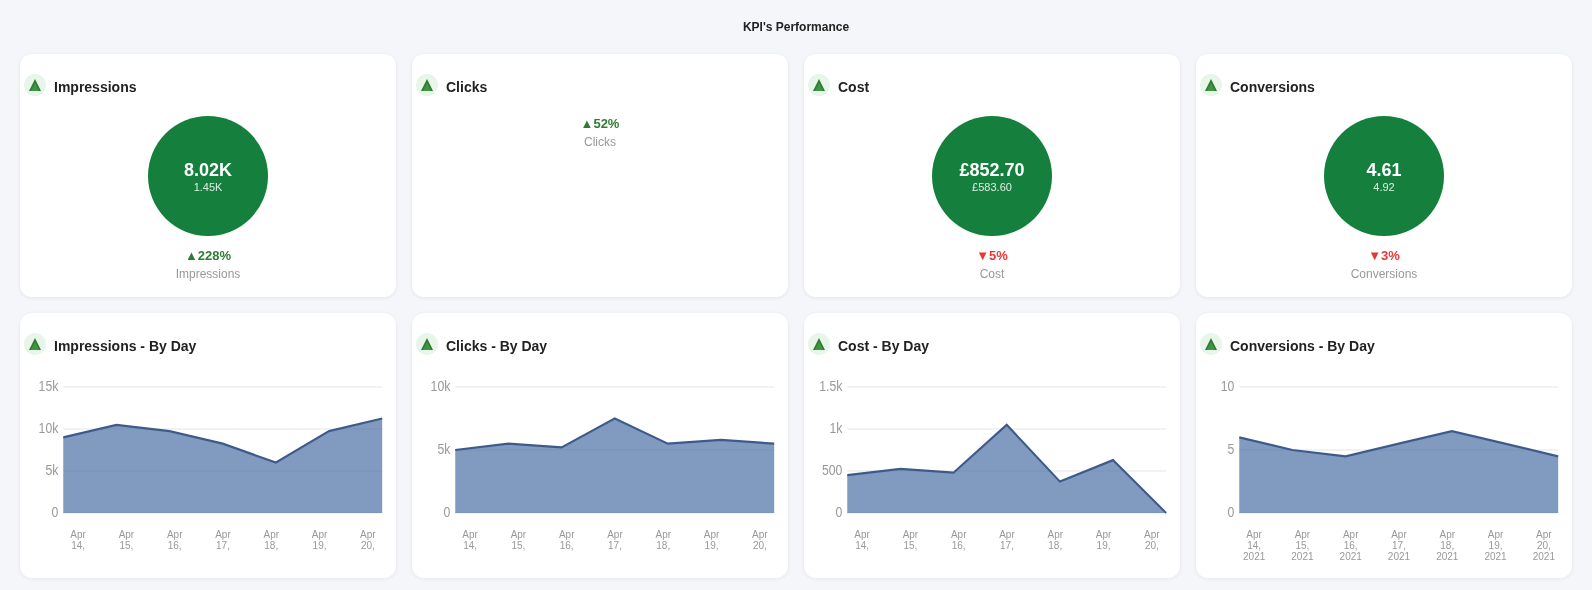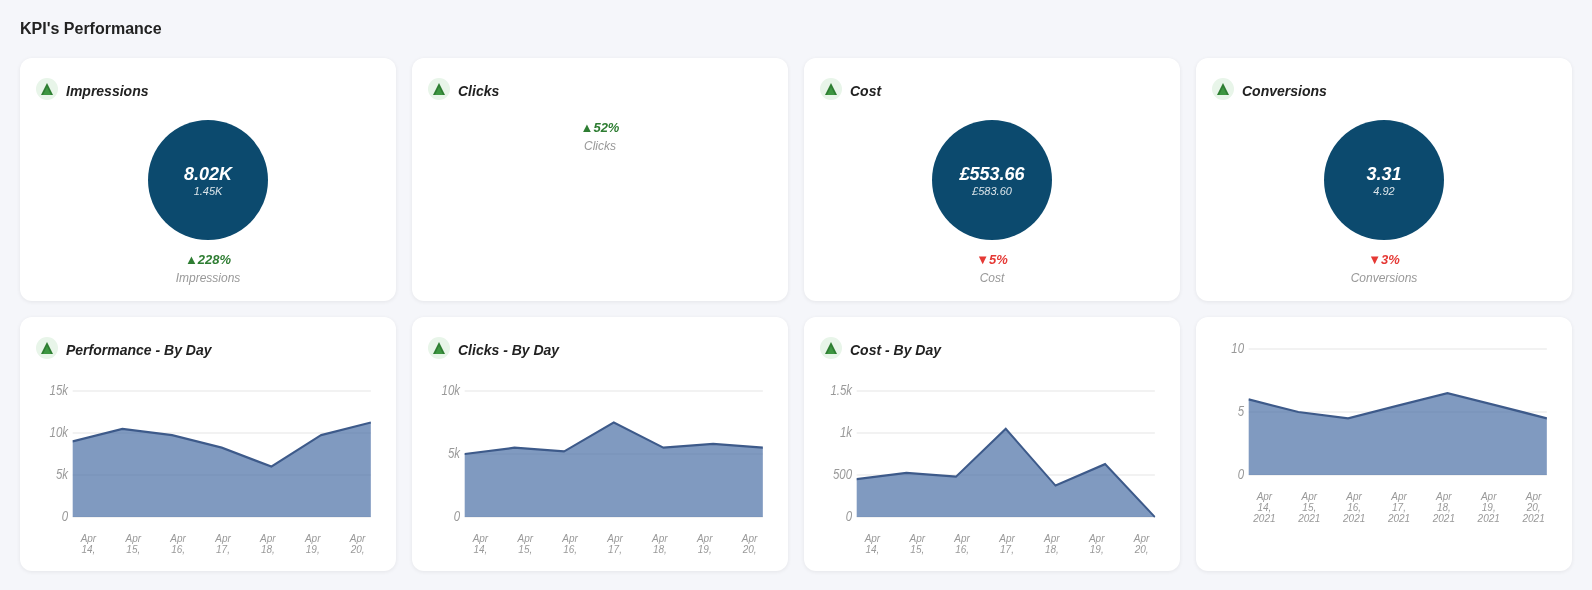--- a/index.html
+++ b/index.html
@@ -3,38 +3,37 @@
   <meta charset="utf-8">
   <style>
     * { box-sizing: border-box; margin: 0; padding: 0; }
     body {
       font-family: -apple-system, BlinkMacSystemFont, 'Segoe UI', sans-serif;
       background: #f5f6fa;
       padding: 20px;
       color: #333;
     }
     .page-title {
-      text-align: left;
-      font-size: 16px;
+      text-align: center;
+      font-size: 12px;
       font-weight: 600;
       margin-bottom: 20px;
       color: #222;
     }
     .grid-4 {
       display: grid;
       grid-template-columns: repeat(4, 1fr);
       gap: 16px;
       margin-bottom: 16px;
     }
     .card {
       background: #fff;
       border-radius: 12px;
-      padding: 20px 16px 16px;
+      padding: 20px 4px 16px;
       box-shadow: 0 1px 4px rgba(0,0,0,0.07);
-      font-style: italic;
     }
     .card-header {
       display: flex;
       align-items: center;
       gap: 8px;
       margin-bottom: 16px;
     }
     .card-header-title {
       font-size: 14px;
       font-weight: 600;
@@ -47,21 +46,21 @@
     
     .kpi-circle-wrap {
       display: flex;
       flex-direction: column;
       align-items: center;
     }
     .kpi-circle {
       width: 120px;
       height: 120px;
       border-radius: 50%;
-      background: #0c4a6e;
+      background: #15803d;
       display: flex;
       flex-direction: column;
       align-items: center;
       justify-content: center;
       color: #fff;
       margin-bottom: 12px;
     }
     .kpi-circle-main {
       font-size: 18px;
       font-weight: 700;
@@ -155,56 +154,56 @@
     <div class="card-header">
       <span><svg class="brand-icon" viewBox="0 0 22 22" fill="none" xmlns="http://www.w3.org/2000/svg">
     <circle cx="11" cy="11" r="11" fill="#e8f5e9"></circle>
     <polygon points="11,5 17,17 5,17" fill="#2e7d32"></polygon>
     <polygon points="11,9 15,17 7,17" fill="#4caf50" opacity="0.5"></polygon>
   </svg></span>
       <span class="card-header-title">Cost</span>
     </div>
     <div class="kpi-circle-wrap">
       <div class="kpi-circle">
-        <span class="kpi-circle-main">£553.66</span>
+        <span class="kpi-circle-main">£852.70</span>
         <span class="kpi-circle-sub">£583.60</span>
       </div>
       <div class="kpi-change down">▼5%</div>
       <div class="kpi-label">Cost</div>
     </div>
   </div>
     <div class="card">
     <div class="card-header">
       <span><svg class="brand-icon" viewBox="0 0 22 22" fill="none" xmlns="http://www.w3.org/2000/svg">
     <circle cx="11" cy="11" r="11" fill="#e8f5e9"></circle>
     <polygon points="11,5 17,17 5,17" fill="#2e7d32"></polygon>
     <polygon points="11,9 15,17 7,17" fill="#4caf50" opacity="0.5"></polygon>
   </svg></span>
       <span class="card-header-title">Conversions</span>
     </div>
     <div class="kpi-circle-wrap">
       <div class="kpi-circle">
-        <span class="kpi-circle-main">3.31</span>
+        <span class="kpi-circle-main">4.61</span>
         <span class="kpi-circle-sub">4.92</span>
       </div>
       <div class="kpi-change down">▼3%</div>
       <div class="kpi-label">Conversions</div>
     </div>
   </div>
   </div>
 
 <div class="grid-4" id="chart-row">
     <div class="card chart-card">
     <div class="card-header">
       <span><svg class="brand-icon" viewBox="0 0 22 22" fill="none" xmlns="http://www.w3.org/2000/svg">
     <circle cx="11" cy="11" r="11" fill="#e8f5e9"></circle>
     <polygon points="11,5 17,17 5,17" fill="#2e7d32"></polygon>
     <polygon points="11,9 15,17 7,17" fill="#4caf50" opacity="0.5"></polygon>
   </svg></span>
-      <span class="card-header-title">Performance - By Day</span>
+      <span class="card-header-title">Impressions - By Day</span>
     </div>
     <div class="chart-area">
       
     <svg class="chart-svg" viewBox="0 0 300 100" preserveAspectRatio="none">
       <text x="28" y="11" text-anchor="end" class="axis-label" font-size="9" fill="#aaa">15k</text>
           <line x1="32" y1="8" x2="292" y2="8" stroke="#eee" stroke-width="1"></line>
           <text x="28" y="39" text-anchor="end" class="axis-label" font-size="9" fill="#aaa">10k</text>
           <line x1="32" y1="36" x2="292" y2="36" stroke="#eee" stroke-width="1"></line>
           <text x="28" y="67" text-anchor="end" class="axis-label" font-size="9" fill="#aaa">5k</text>
           <line x1="32" y1="64" x2="292" y2="64" stroke="#eee" stroke-width="1"></line>
@@ -395,20 +394,28 @@
 
     <div class="chart-label-item">
       <span>Apr</span>
       <span>20,</span>
 
     </div>
 
     </div>
   </div>
     <div class="card chart-card">
+    <div class="card-header">
+      <span><svg class="brand-icon" viewBox="0 0 22 22" fill="none" xmlns="http://www.w3.org/2000/svg">
+    <circle cx="11" cy="11" r="11" fill="#e8f5e9"></circle>
+    <polygon points="11,5 17,17 5,17" fill="#2e7d32"></polygon>
+    <polygon points="11,9 15,17 7,17" fill="#4caf50" opacity="0.5"></polygon>
+  </svg></span>
+      <span class="card-header-title">Conversions - By Day</span>
+    </div>
     <div class="chart-area">
       
     <svg class="chart-svg" viewBox="0 0 300 100" preserveAspectRatio="none">
       <text x="28" y="11" text-anchor="end" class="axis-label" font-size="9" fill="#aaa">10</text>
           <line x1="32" y1="8" x2="292" y2="8" stroke="#eee" stroke-width="1"></line>
           <text x="28" y="53" text-anchor="end" class="axis-label" font-size="9" fill="#aaa">5</text>
           <line x1="32" y1="50" x2="292" y2="50" stroke="#eee" stroke-width="1"></line>
           <text x="28" y="95" text-anchor="end" class="axis-label" font-size="9" fill="#aaa">0</text>
           <line x1="32" y1="92" x2="292" y2="92" stroke="#eee" stroke-width="1"></line>
       <polygon points="32,92 32,41.6 75.33333333333333,50 118.66666666666666,54.199999999999996 162,45.8 205.33333333333331,37.4 248.66666666666669,45.8 292,54.199999999999996 292,92" fill="#4a6fa5" opacity="0.7"></polygon>

